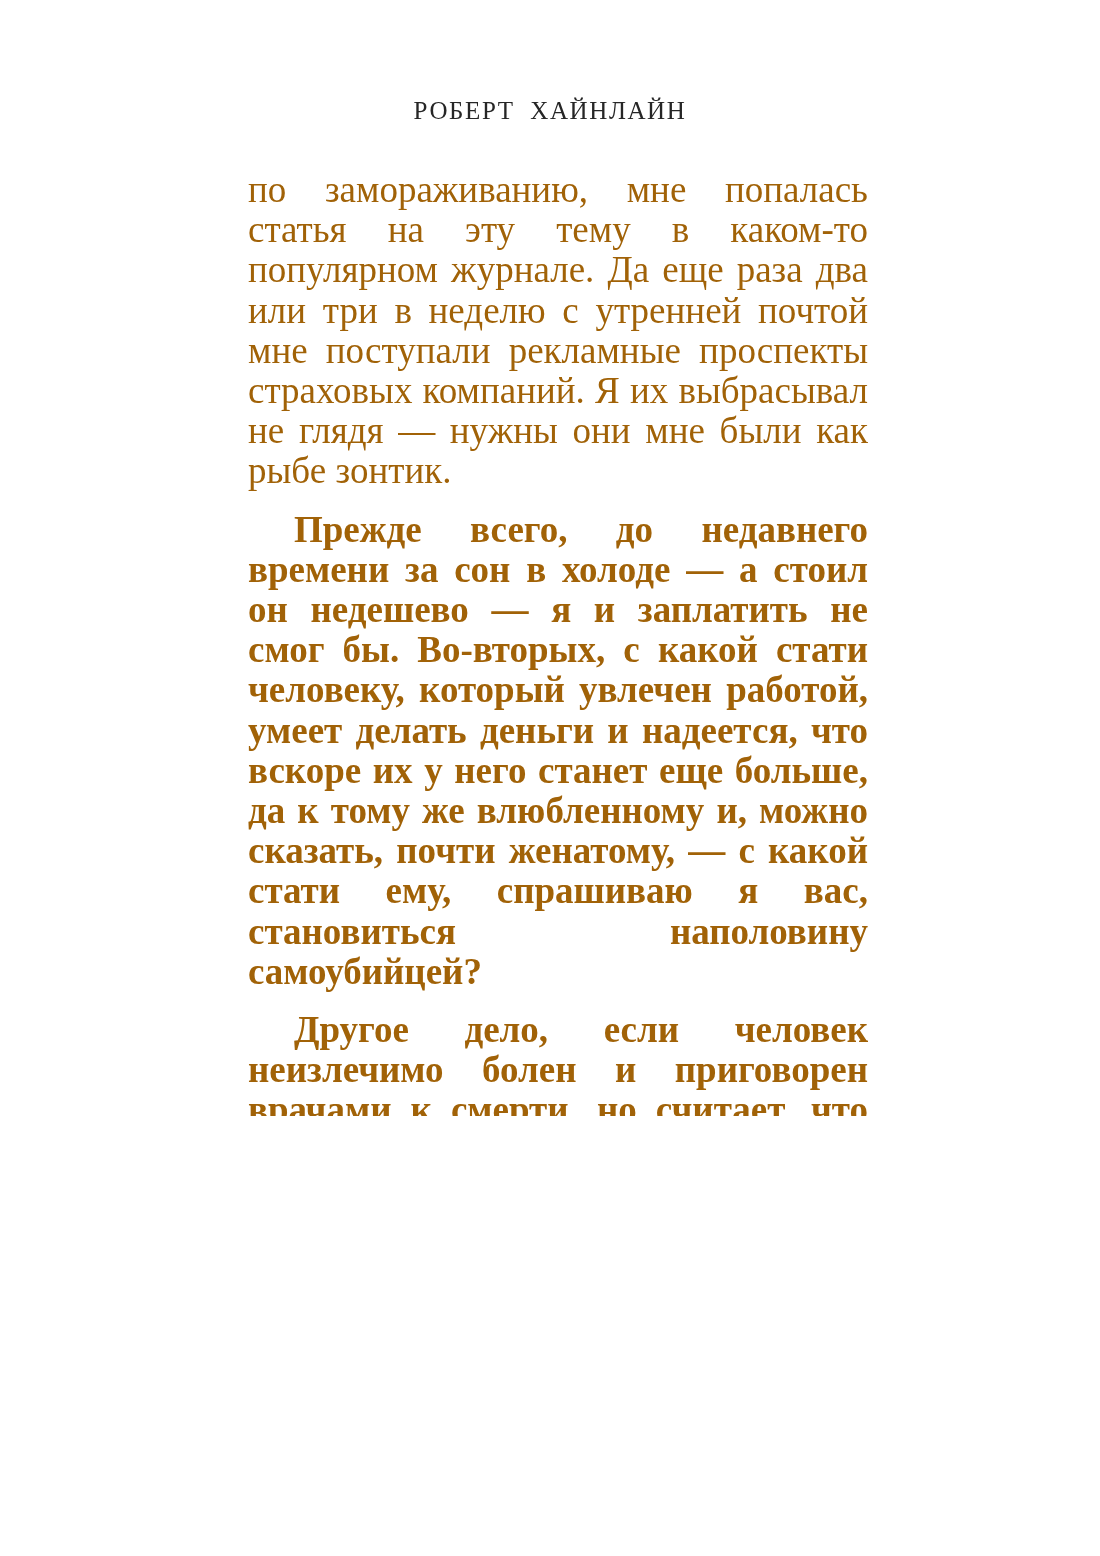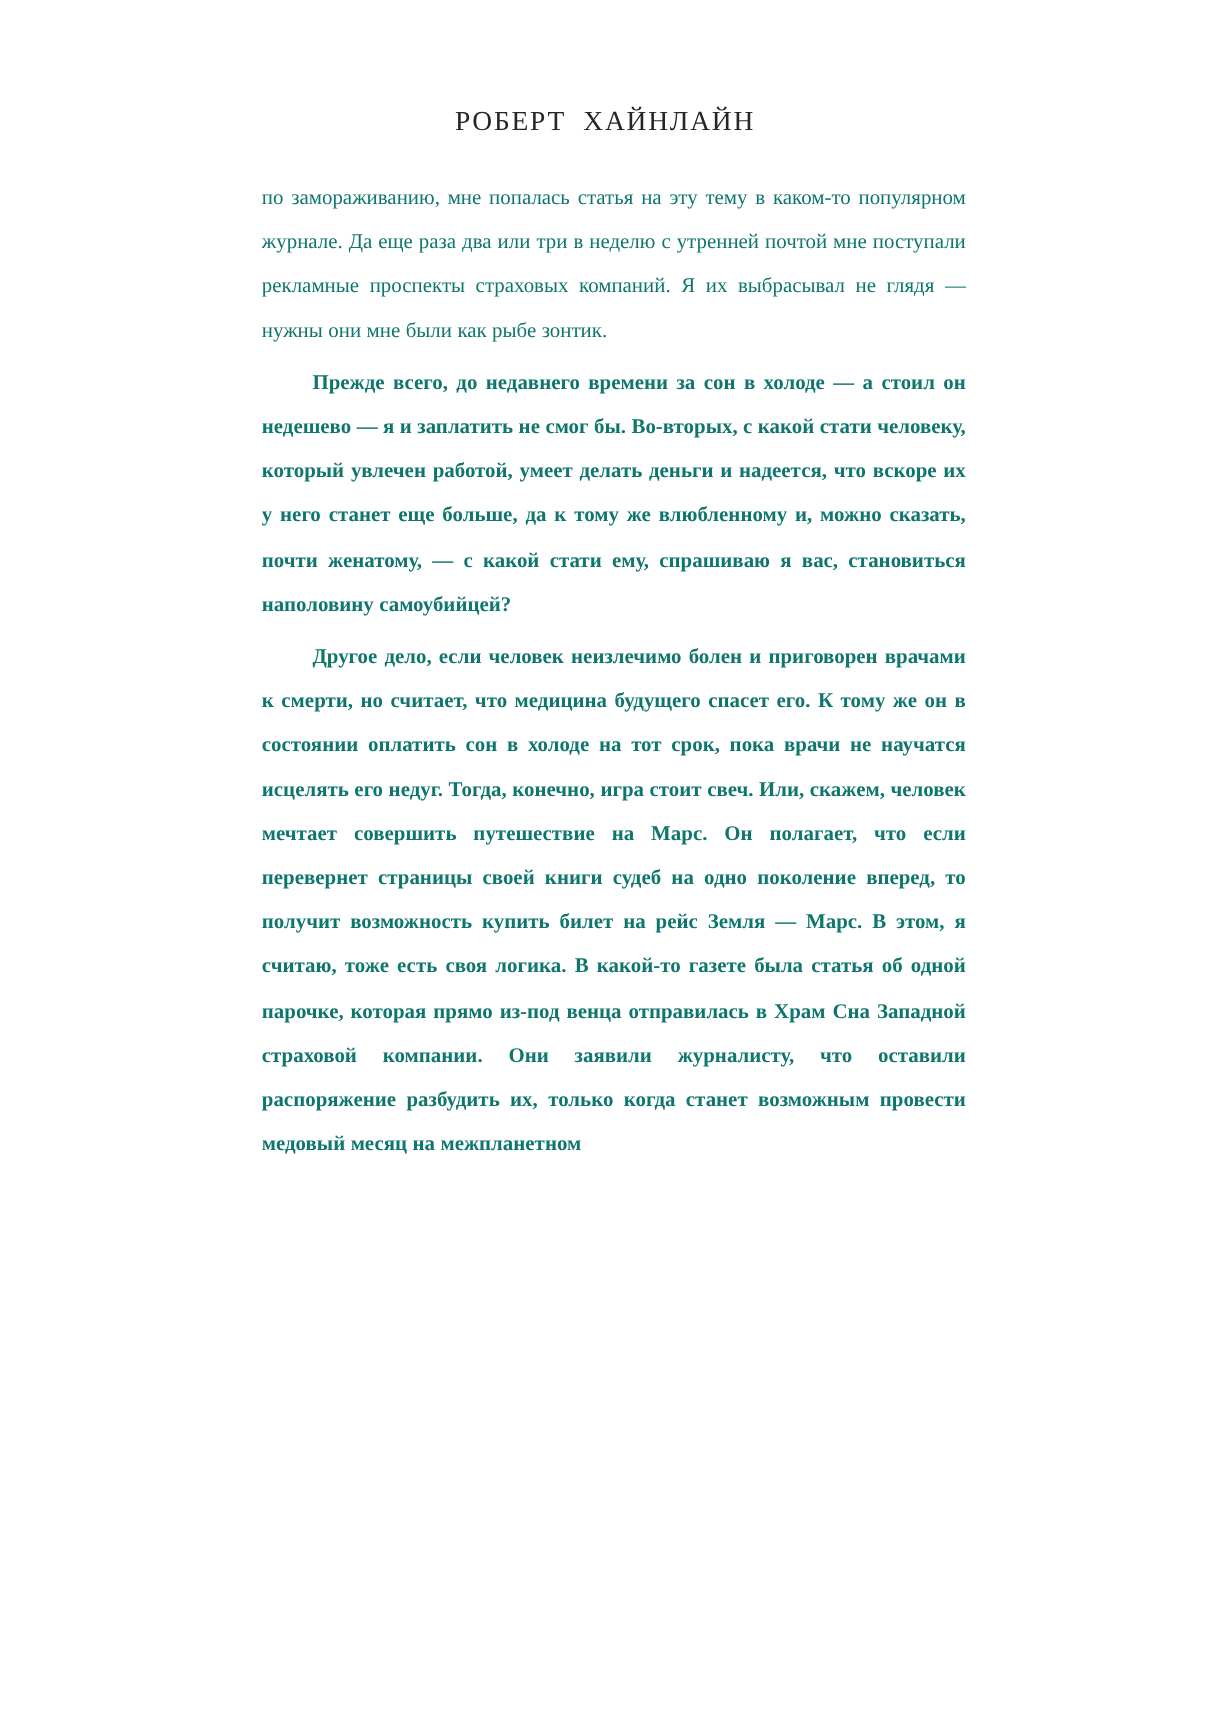--- a/index.html
+++ b/index.html
@@ -38,26 +38,26 @@
 
   
   .text-block {
     position: absolute;
     top: 152px;
     left: 230px;
     width: 656px;
   }
 
   .para {
-    margin: 8px;
-    font-size: 19px;
+    margin: 18px;
+    font-size: 37px;
     line-height: 40.2px;
     text-align: justify;
     text-justify: inter-word;
-    color: #0f766e;
+    color: #a16207;
     hyphens: manual;
     word-spacing: 0.2px;
   }
   .para.indent {
     text-indent: 46px;
     font-weight: bold;
   }
 
   
   .folio {

